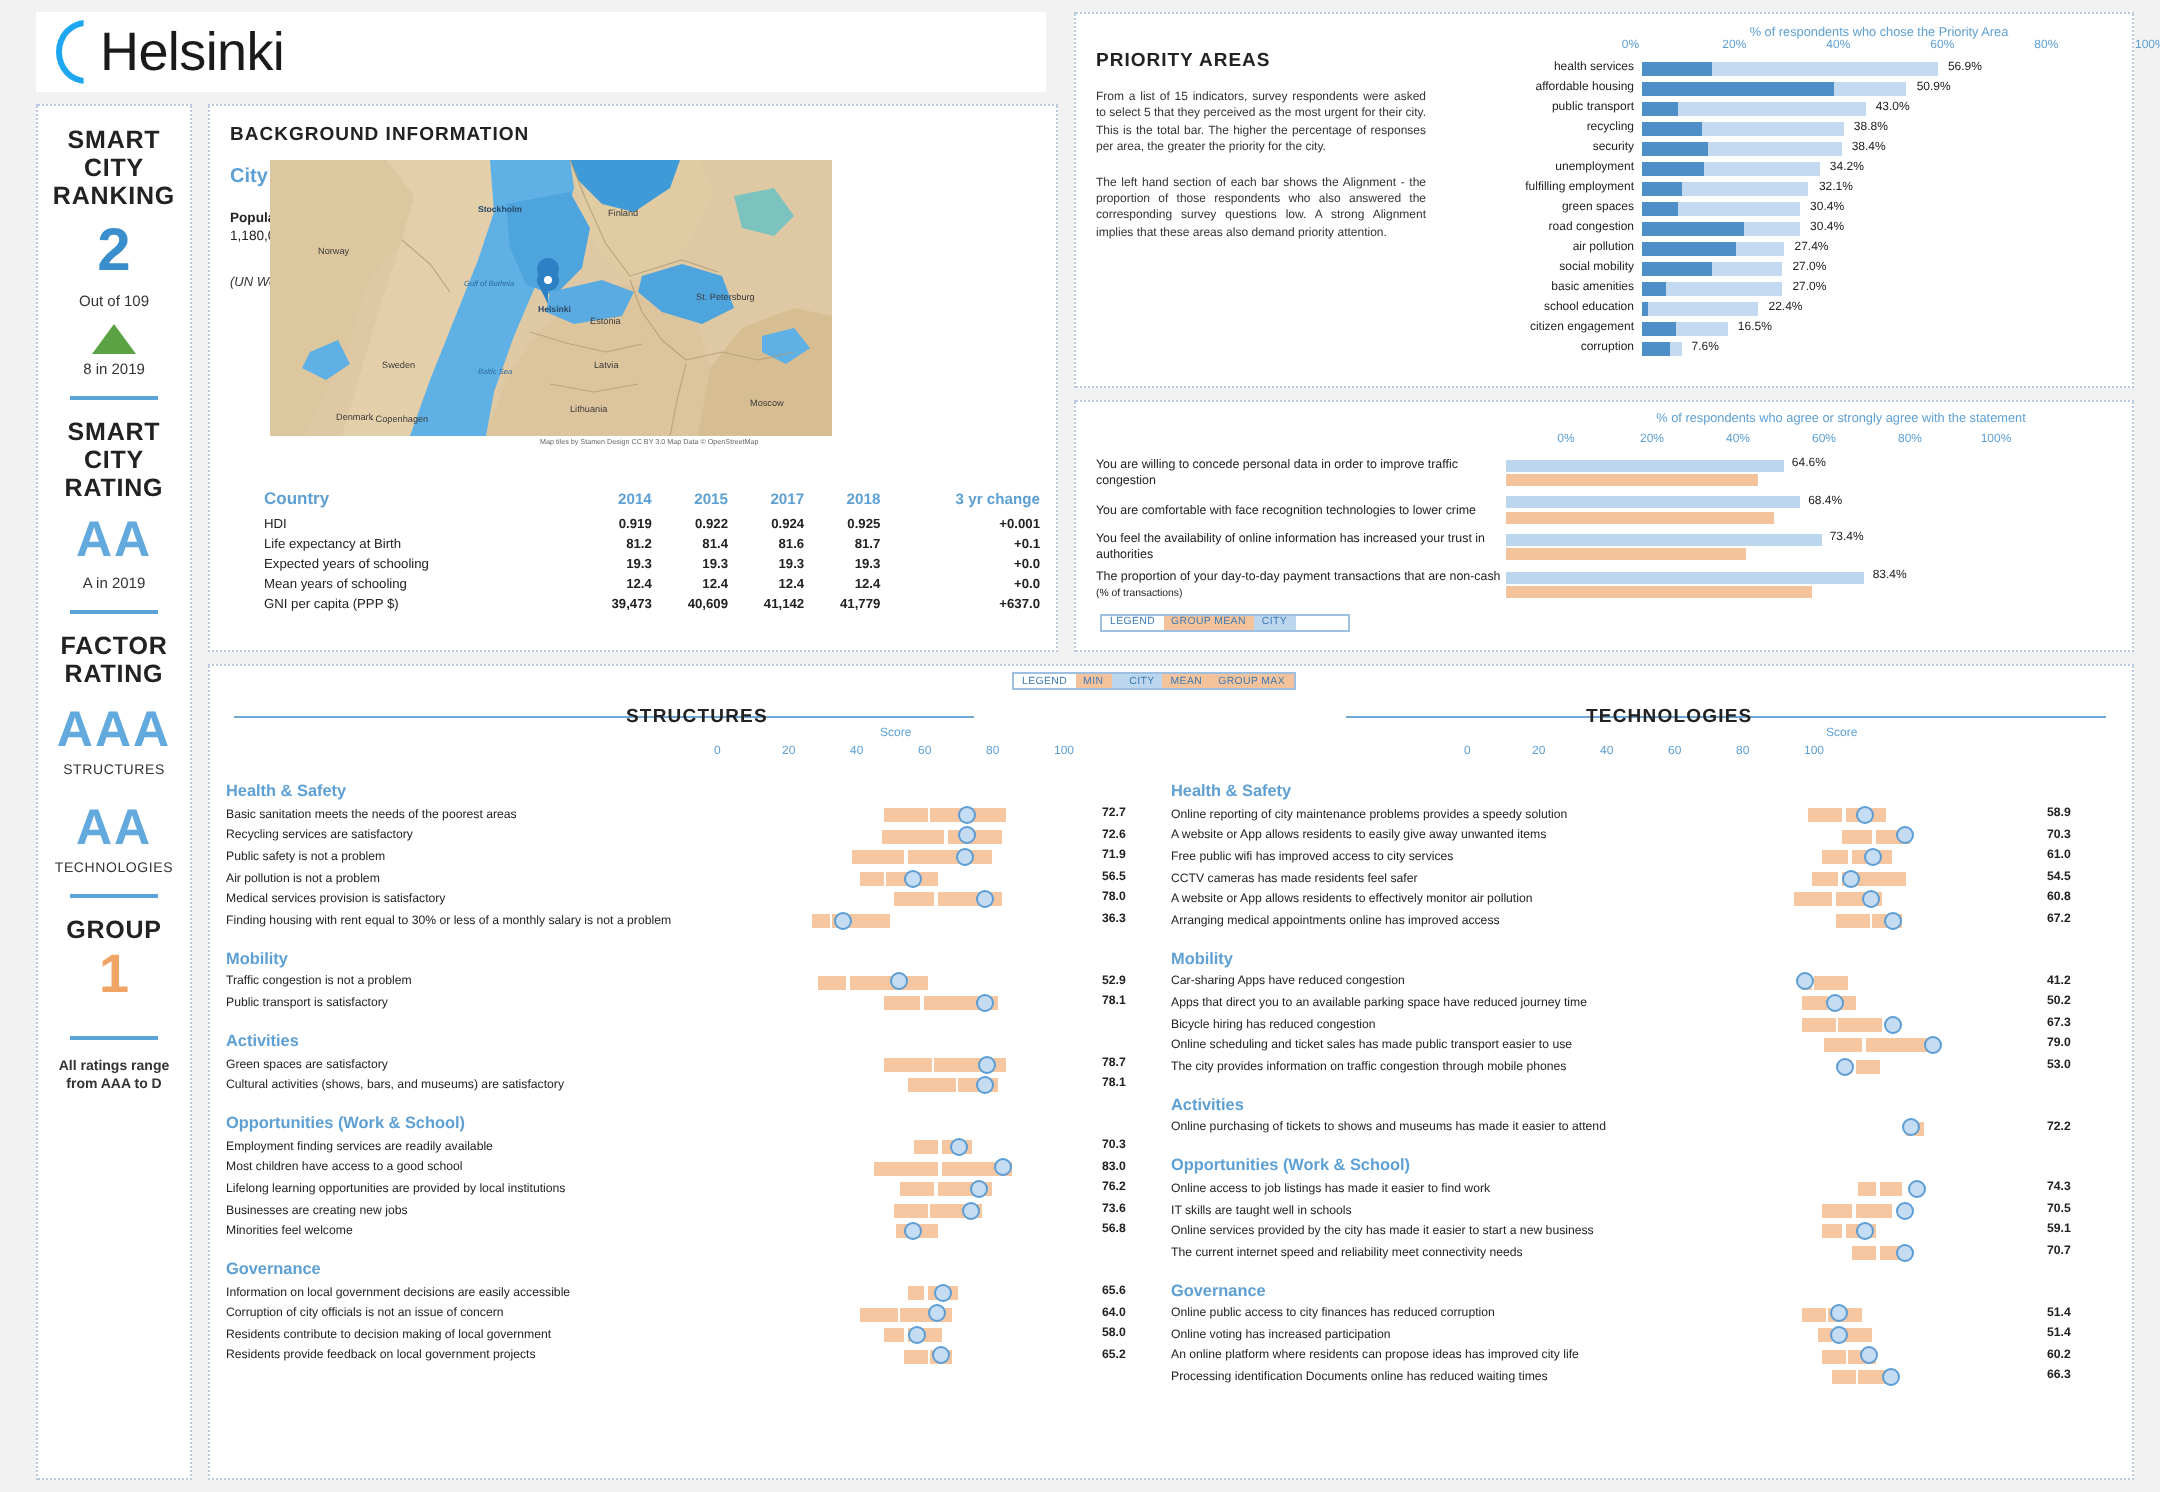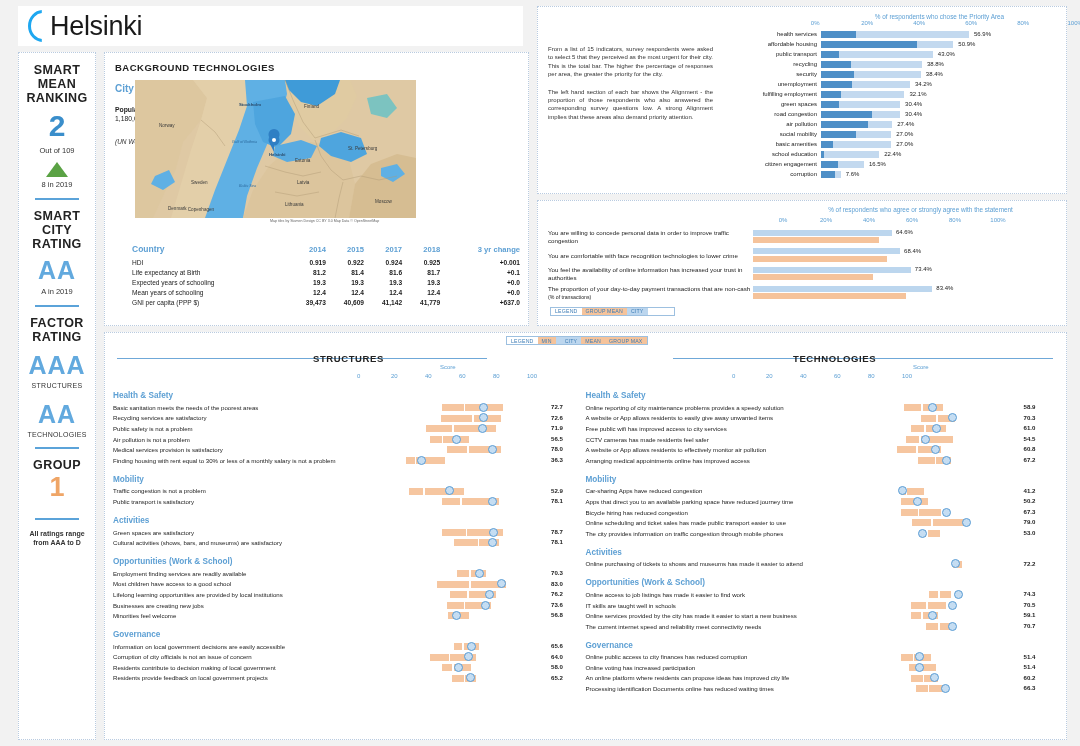--- a/index.html
+++ b/index.html
@@ -109,21 +109,21 @@
 <body>
 
 <div id="header">
   <div class="logo-wrap">
     <div class="logo-arc"></div>
   </div>
   <div class="logo-text">Helsinki</div>
 </div>
 
 <div id="rail">
-  <div class="rail-h">SMART MEAN RANKING</div>
+  <div class="rail-h">SMART CITY RANKING</div>
   <div class="rail-big">2</div>
   <div class="rail-sub">Out of 109</div>
   <div class="tri"></div>
   <div class="rail-sub">8 in 2019</div>
   <div class="rail-div"></div>
 
   <div class="rail-h">SMART CITY RATING</div>
   <div class="rail-rating" style="margin-top:6px">AA</div>
   <div class="rail-sub">A in 2019</div>
   <div class="rail-div"></div>
@@ -135,21 +135,21 @@
   <div class="rail-cap">TECHNOLOGIES</div>
   <div class="rail-div"></div>
 
   <div class="rail-h">GROUP</div>
   <div class="rail-group">1</div>
   <div class="rail-div" style="margin-top:16px"></div>
   <div class="rail-foot">All ratings range from AAA to D</div>
 </div>
 
 <div id="bg" class="card">
-  <div class="panel-title">BACKGROUND TECHNOLOGIES</div>
+  <div class="panel-title">BACKGROUND INFORMATION</div>
   <div class="sec-label">City</div>
   <div class="small-b" style="margin-top:12px">Population</div>
   <div class="small-b" style="font-weight:normal;margin-top:2px">1,180,000</div>
   <div class="small-i" style="margin-top:16px">(UN World Cities Report)</div>
 </div>
 
 <div class="map">
   <svg width="281" height="138">
     <rect x="0" y="0" width="281" height="138" fill="#dfc9a4"></rect>
     <path d="M0,0 L58,0 L72,18 L66,40 L48,62 L40,92 L30,112 L18,138 L0,138 Z" fill="#ddc79f"></path>
@@ -251,20 +251,21 @@
         <td>39,473</td>
         <td>40,609</td>
         <td>41,142</td>
         <td>41,779</td>
         <td>+637.0</td>
       </tr>
     </tbody>
 </table>
 
 <div id="prio" class="card">
+  <div class="panel-title" style="margin-top:10px">PRIORITY AREAS</div>
   <div style="position:absolute;left:10px;top:38px;width:165px">
     <div class="p-text">From a list of 15 indicators, survey respondents were asked to select 5 that they perceived as the most urgent for their city. This is the total bar. The higher the percentage of responses per area, the greater the priority for the city.</div>
     <div class="p-text" style="margin-top:9px">The left hand section of each bar shows the Alignment - the proportion of those respondents who also answered the corresponding survey questions low. A strong Alignment implies that these areas also demand priority attention.</div>
   </div>
   <div style="position:absolute;left:195px;top:6px;width:325px">
     <div class="axis-title" style="margin-left:88px">% of respondents who chose the Priority Area</div>
     <div style="display:flex">
         <div style="width:88px"></div>
         <div class="tickrow" id="prio-ticks">
           <div class="tick" style="left: 0px;">0%</div>

